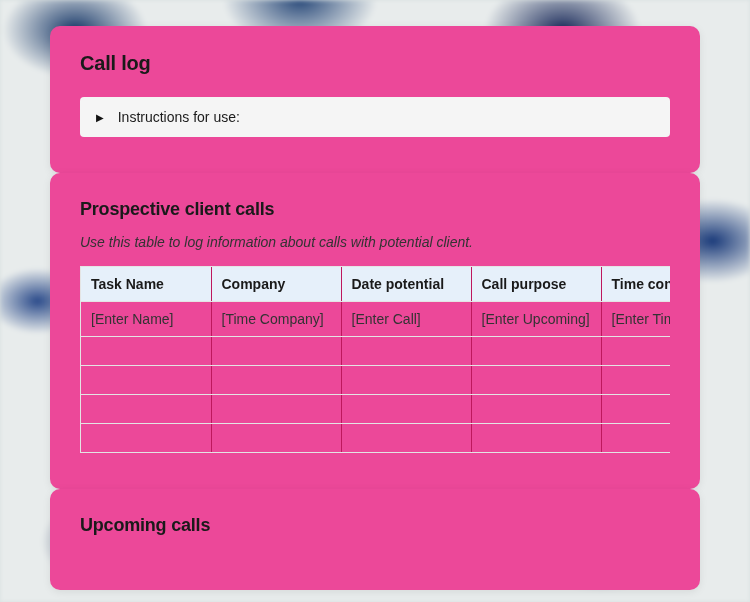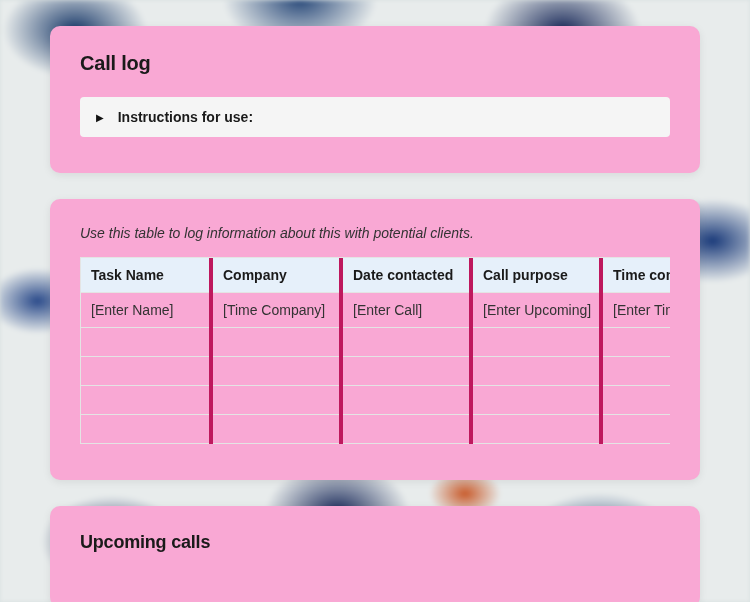--- a/index.html
+++ b/index.html
@@ -25,24 +25,23 @@
     radial-gradient(ellipse 140px 90px at 80% 90%, #2a4a7a 0%, transparent 55%),
     radial-gradient(ellipse 60px 40px at 62% 82%, #c85a2a 0%, transparent 60%),
     #e8ecec;
   filter: blur(2px);
 }
 .content {
   position: relative;
   padding: 26px 50px 0 50px;
 }
 .card {
-  background: #f9a8d4;
+  background: #ec4899;
   border-radius: 10px;
   box-shadow: 0 2px 8px rgba(0,0,0,0.08);
-  margin-bottom: 26px;
   padding: 26px 30px 36px 30px;
 }
 .page-title {
   font-size: 20px;
   font-weight: 800;
   color: #1a1a1a;
   letter-spacing: -0.2px;
   margin-bottom: 22px;
 }
 .callout {
@@ -52,21 +51,21 @@
   display: flex;
   align-items: center;
   gap: 14px;
 }
 .triangle {
   font-size: 10px;
   color: #111;
 }
 .callout-text {
   font-size: 14px;
-  font-weight: 700;
+  font-weight: 400;
   color: #1a1a1a;
 }
 .section-title {
   font-size: 18px;
   font-weight: 800;
   color: #1a1a1a;
   letter-spacing: -0.2px;
   margin-bottom: 14px;
 }
 .desc {
@@ -80,21 +79,21 @@
   border: 1px solid #e4e4e4;
   border-right: none;
   border-bottom: none;
 }
 table {
   border-collapse: collapse;
   width: 660px;
   table-layout: fixed;
 }
 th, td {
-  border-right: 4px solid #be185d;
+  border-right: 1px solid #be185d;
   border-bottom: 1px solid #e4e4e4;
   text-align: left;
   font-size: 14px;
   white-space: nowrap;
 }
 th {
   background: #e6f0fa;
   font-weight: 700;
   color: #1a1a1a;
   padding: 9px 10px;
@@ -122,28 +121,29 @@
 
   <div class="card">
     <h1 class="page-title">Call log</h1>
     <div class="callout">
       <span class="triangle">▶</span>
       <span class="callout-text">Instructions for use:</span>
     </div>
   </div>
 
   <div class="card">
-    <p class="desc">Use this table to log information about this with potential clients.</p>
+    <h2 class="section-title">Prospective client calls</h2>
+    <p class="desc">Use this table to log information about calls with potential client.</p>
     <div class="table-wrap">
       <table>
         <thead>
           <tr>
             <th class="col0">Task Name</th>
             <th class="col1">Company</th>
-            <th class="col2">Date contacted</th>
+            <th class="col2">Date potential</th>
             <th class="col3">Call purpose</th>
             <th class="col4">Time contacted</th>
           </tr>
         </thead>
         <tbody>
           <tr>
             <td>[Enter Name]</td>
             <td>[Time Company]</td>
             <td>[Enter Call]</td>
             <td>[Enter Upcoming]</td>

